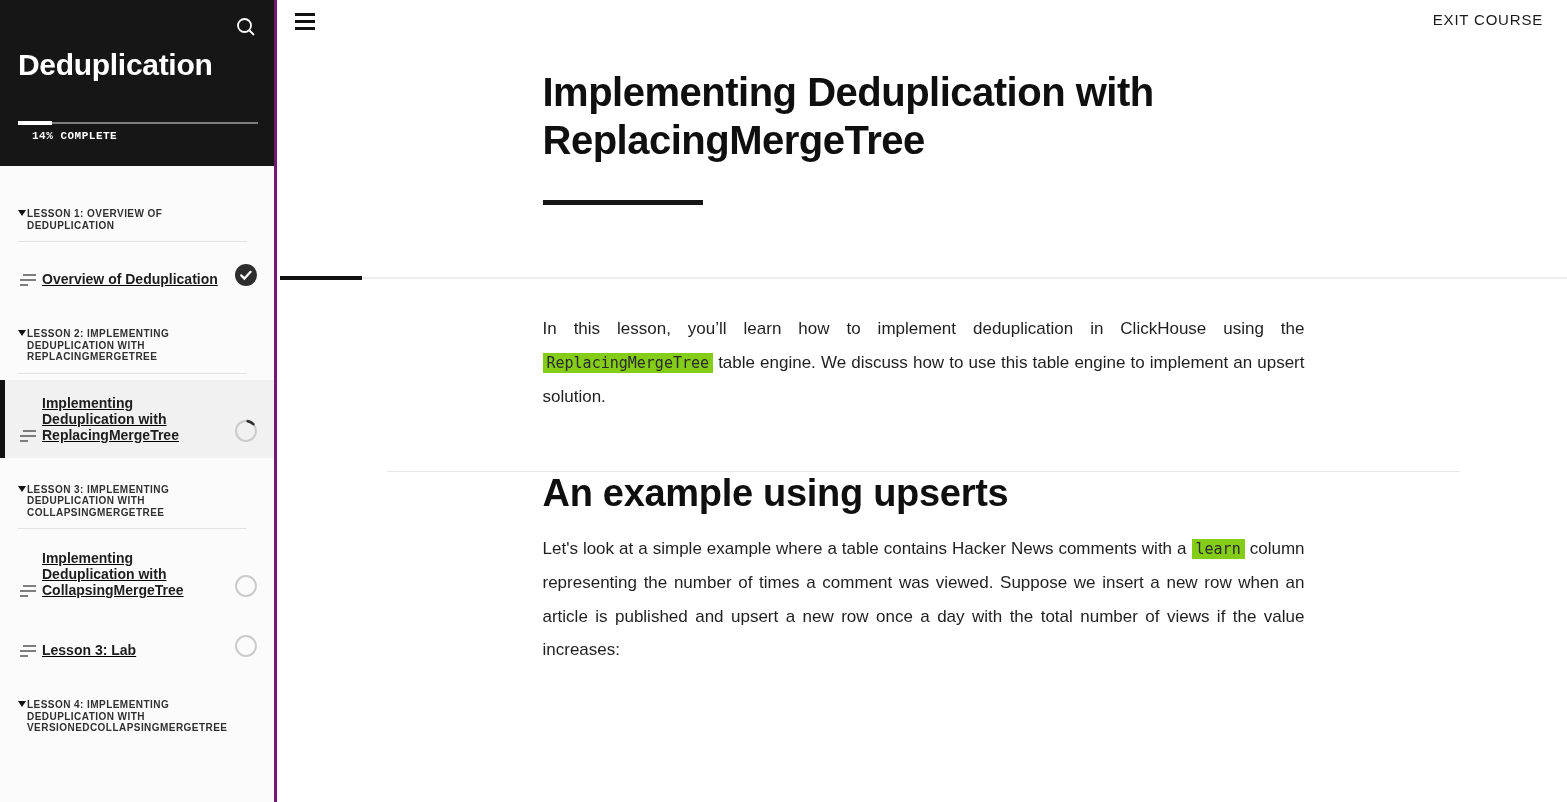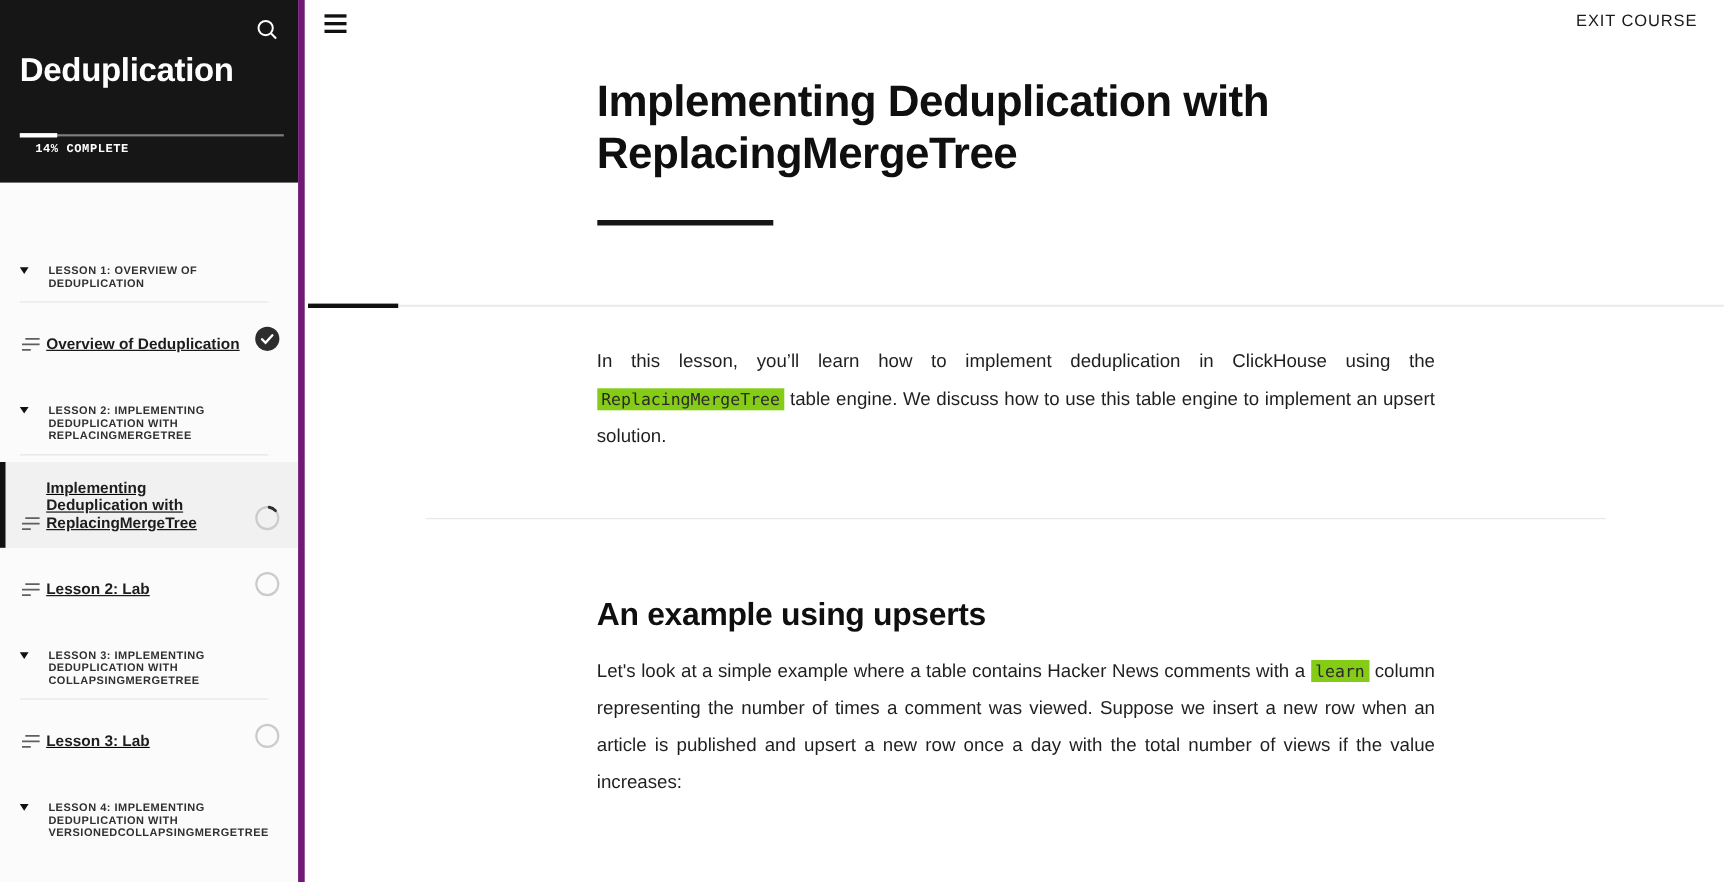--- a/index.html
+++ b/index.html
@@ -1,35 +1,35 @@
 <!DOCTYPE html>
 <html><head>
 <meta charset="utf-8">
 <style>
   * { margin:0; padding:0; box-sizing:border-box; }
   html,body { width:1567px; height:802px; overflow:hidden; background:#ffffff;
               font-family:"Liberation Sans", sans-serif; }
 
   
   .sidebar { position:absolute; left:0; top:0; width:277px; height:802px;
-             background:#fbfbfb; border-right:6px solid #701a75; overflow:hidden; }
+             background:#fbfbfb; border-right:3px solid #701a75; overflow:hidden; }
   .sidebar-header { position:relative; background:#161616; height:166px; padding:0 18px; }
   .search-btn { position:absolute; top:14px; right:14px; width:28px; height:28px;
                 background:none; border:none; cursor:pointer; }
   .course-title { color:#ffffff; font-size:30px; font-weight:700; letter-spacing:-0.3px;
                   padding-top:48px; }
   .progress-track { position:absolute; top:122px; left:18px; width:240px; height:2px;
                     background:#7d7d7d; }
   .progress-fill { position:absolute; top:-1px; left:0; height:4px; background:#ffffff; }
   .progress-label { position:absolute; top:130px; left:32px; color:#ffffff;
                     font-size:11px; font-weight:700; letter-spacing:0.5px;font-family:Liberation Mono, monospace; }
 
   .nav { padding-top:42px; }
   .section + .section { margin-top:26px; }
-  .section-head { display:flex; gap:18px; padding:0 28px 0 18px; cursor:pointer;margin-top:33px; }
+  .section-head { display:flex; gap:1px; padding:0 28px 0 18px; cursor:pointer; }
   .tri { width:0; height:0; border-left:4.5px solid transparent;
          border-right:4.5px solid transparent; border-top:6px solid #111;
          margin-top:2px; flex:none; }
   .section-label { font-size:10px; font-weight:700; letter-spacing:0.45px;
                    line-height:11.5px; color:#303030; text-transform:uppercase; }
   .divider { border-top:1px solid #e3e3e3; margin:10px 27px 0 18px; }
 
   .item { display:flex; align-items:flex-end; padding:15px 16px 15px 18px;
           margin-top:6px; cursor:pointer;text-decoration:underline; }
   .item .doc-ic { flex:none; width:20px; margin-right:4px; }
@@ -56,21 +56,21 @@
                     background:#111; }
 
   .content { width:1073px; margin:0 auto; }
   .text-col { width:762px; margin:0 auto; }
   .lesson-title { margin-top:23px; font-size:40px; font-weight:700; line-height:48px;
                   letter-spacing:-0.5px; color:#0f0f0f; }
   .title-bar { width:160px; height:5px; background:#161616; margin-top:36px; }
   .para { font-size:17px; line-height:33.5px; color:#1f1f1f; text-align:justify; }
   .para-1 { margin-top:107px; }
   .section-hr { border:none; border-top:1px solid #e7e7e7; margin-top:57px; }
-  .h2 { margin-top:71px; font-size:29px; font-weight:700; letter-spacing:-0.3px;
+  .h2 { font-size:38px; font-weight:700; letter-spacing:-0.3px;
         color:#0f0f0f; }
   .para-2 { margin-top:17px; }
   code.inline { font-family:"DejaVu Sans Mono", monospace; font-size:15px;
                 background:#84cc16; color:#2a2a2a; padding:1px 4px; }
 </style>
 </head>
 <body>
 
 <aside class="sidebar">
   <div class="sidebar-header">
@@ -120,39 +120,39 @@
           <line x1="4" y1="2" x2="17" y2="2"></line>
             <line x1="1" y1="7" x2="17" y2="7"></line>
             <line x1="1" y1="12" x2="9" y2="12"></line>
         </svg>
         <span class="item-label">Implementing Deduplication with ReplacingMergeTree</span>
         <svg class="ring" width="24" height="24" viewBox="0 0 24 24">
           <circle cx="12" cy="12" r="10" fill="none" stroke="#cbcbcb" stroke-width="2"></circle>
           <circle cx="12" cy="12" r="10" fill="none" stroke="#2f2f2f" stroke-width="2.6" stroke-dasharray="6.5 56.3" stroke-linecap="round" transform="rotate(-80 12 12)"></circle>
         </svg>
       </div>
+    </div>
+
+    <div class="section">
+      <div class="section-head">
+        <span class="tri"></span>
+        <span class="section-label">LESSON 3: IMPLEMENTING DEDUPLICATION WITH COLLAPSINGMERGETREE</span>
+      </div>
+      <div class="divider"></div>
       <div class="item">
         <svg class="doc-ic" width="18" height="14" viewBox="0 0 18 14" stroke="#5f5f5f" stroke-width="1.6">
           <line x1="4" y1="2" x2="17" y2="2"></line>
             <line x1="1" y1="7" x2="17" y2="7"></line>
             <line x1="1" y1="12" x2="9" y2="12"></line>
         </svg>
-        <span class="item-label">Lesson 2: Lab</span>
+        <span class="item-label">Implementing Deduplication with CollapsingMergeTree</span>
         <svg class="ring" width="24" height="24" viewBox="0 0 24 24">
           <circle cx="12" cy="12" r="10" fill="none" stroke="#cbcbcb" stroke-width="2"></circle>
         </svg>
       </div>
-    </div>
-
-    <div class="section">
-      <div class="section-head">
-        <span class="tri"></span>
-        <span class="section-label">LESSON 3: IMPLEMENTING DEDUPLICATION WITH COLLAPSINGMERGETREE</span>
-      </div>
-      <div class="divider"></div>
       <div class="item">
         <svg class="doc-ic" width="18" height="14" viewBox="0 0 18 14" stroke="#5f5f5f" stroke-width="1.6">
           <line x1="4" y1="2" x2="17" y2="2"></line>
             <line x1="1" y1="7" x2="17" y2="7"></line>
             <line x1="1" y1="12" x2="9" y2="12"></line>
         </svg>
         <span class="item-label">Lesson 3: Lab</span>
         <svg class="ring" width="24" height="24" viewBox="0 0 24 24">
           <circle cx="12" cy="12" r="10" fill="none" stroke="#cbcbcb" stroke-width="2"></circle>
         </svg>

